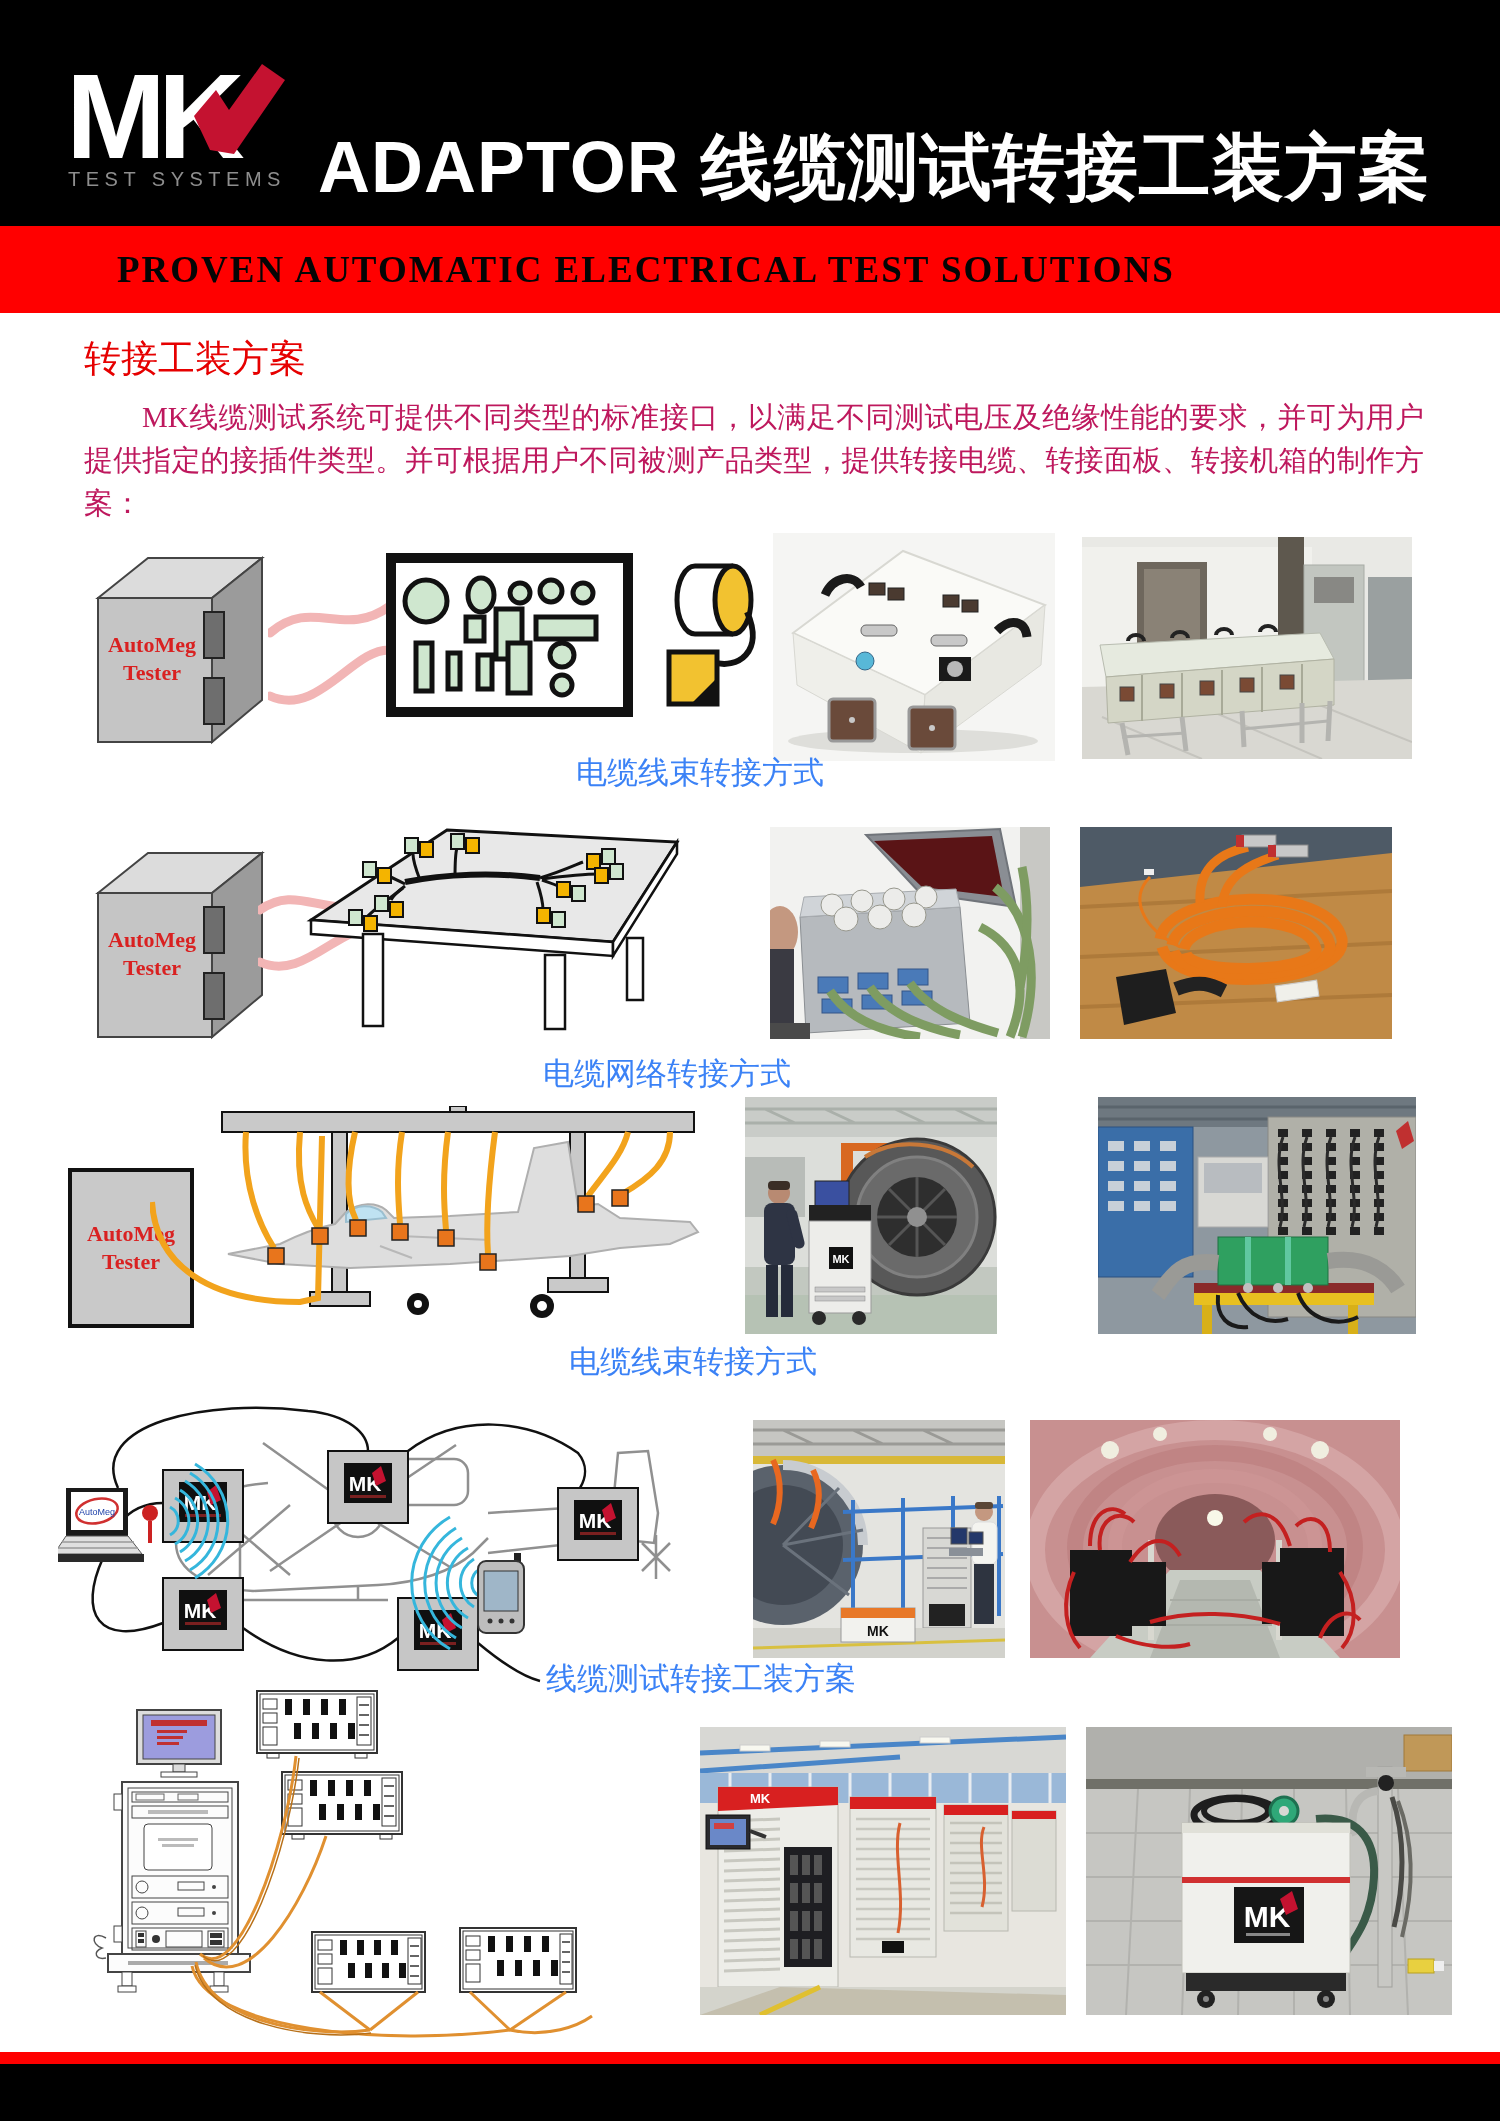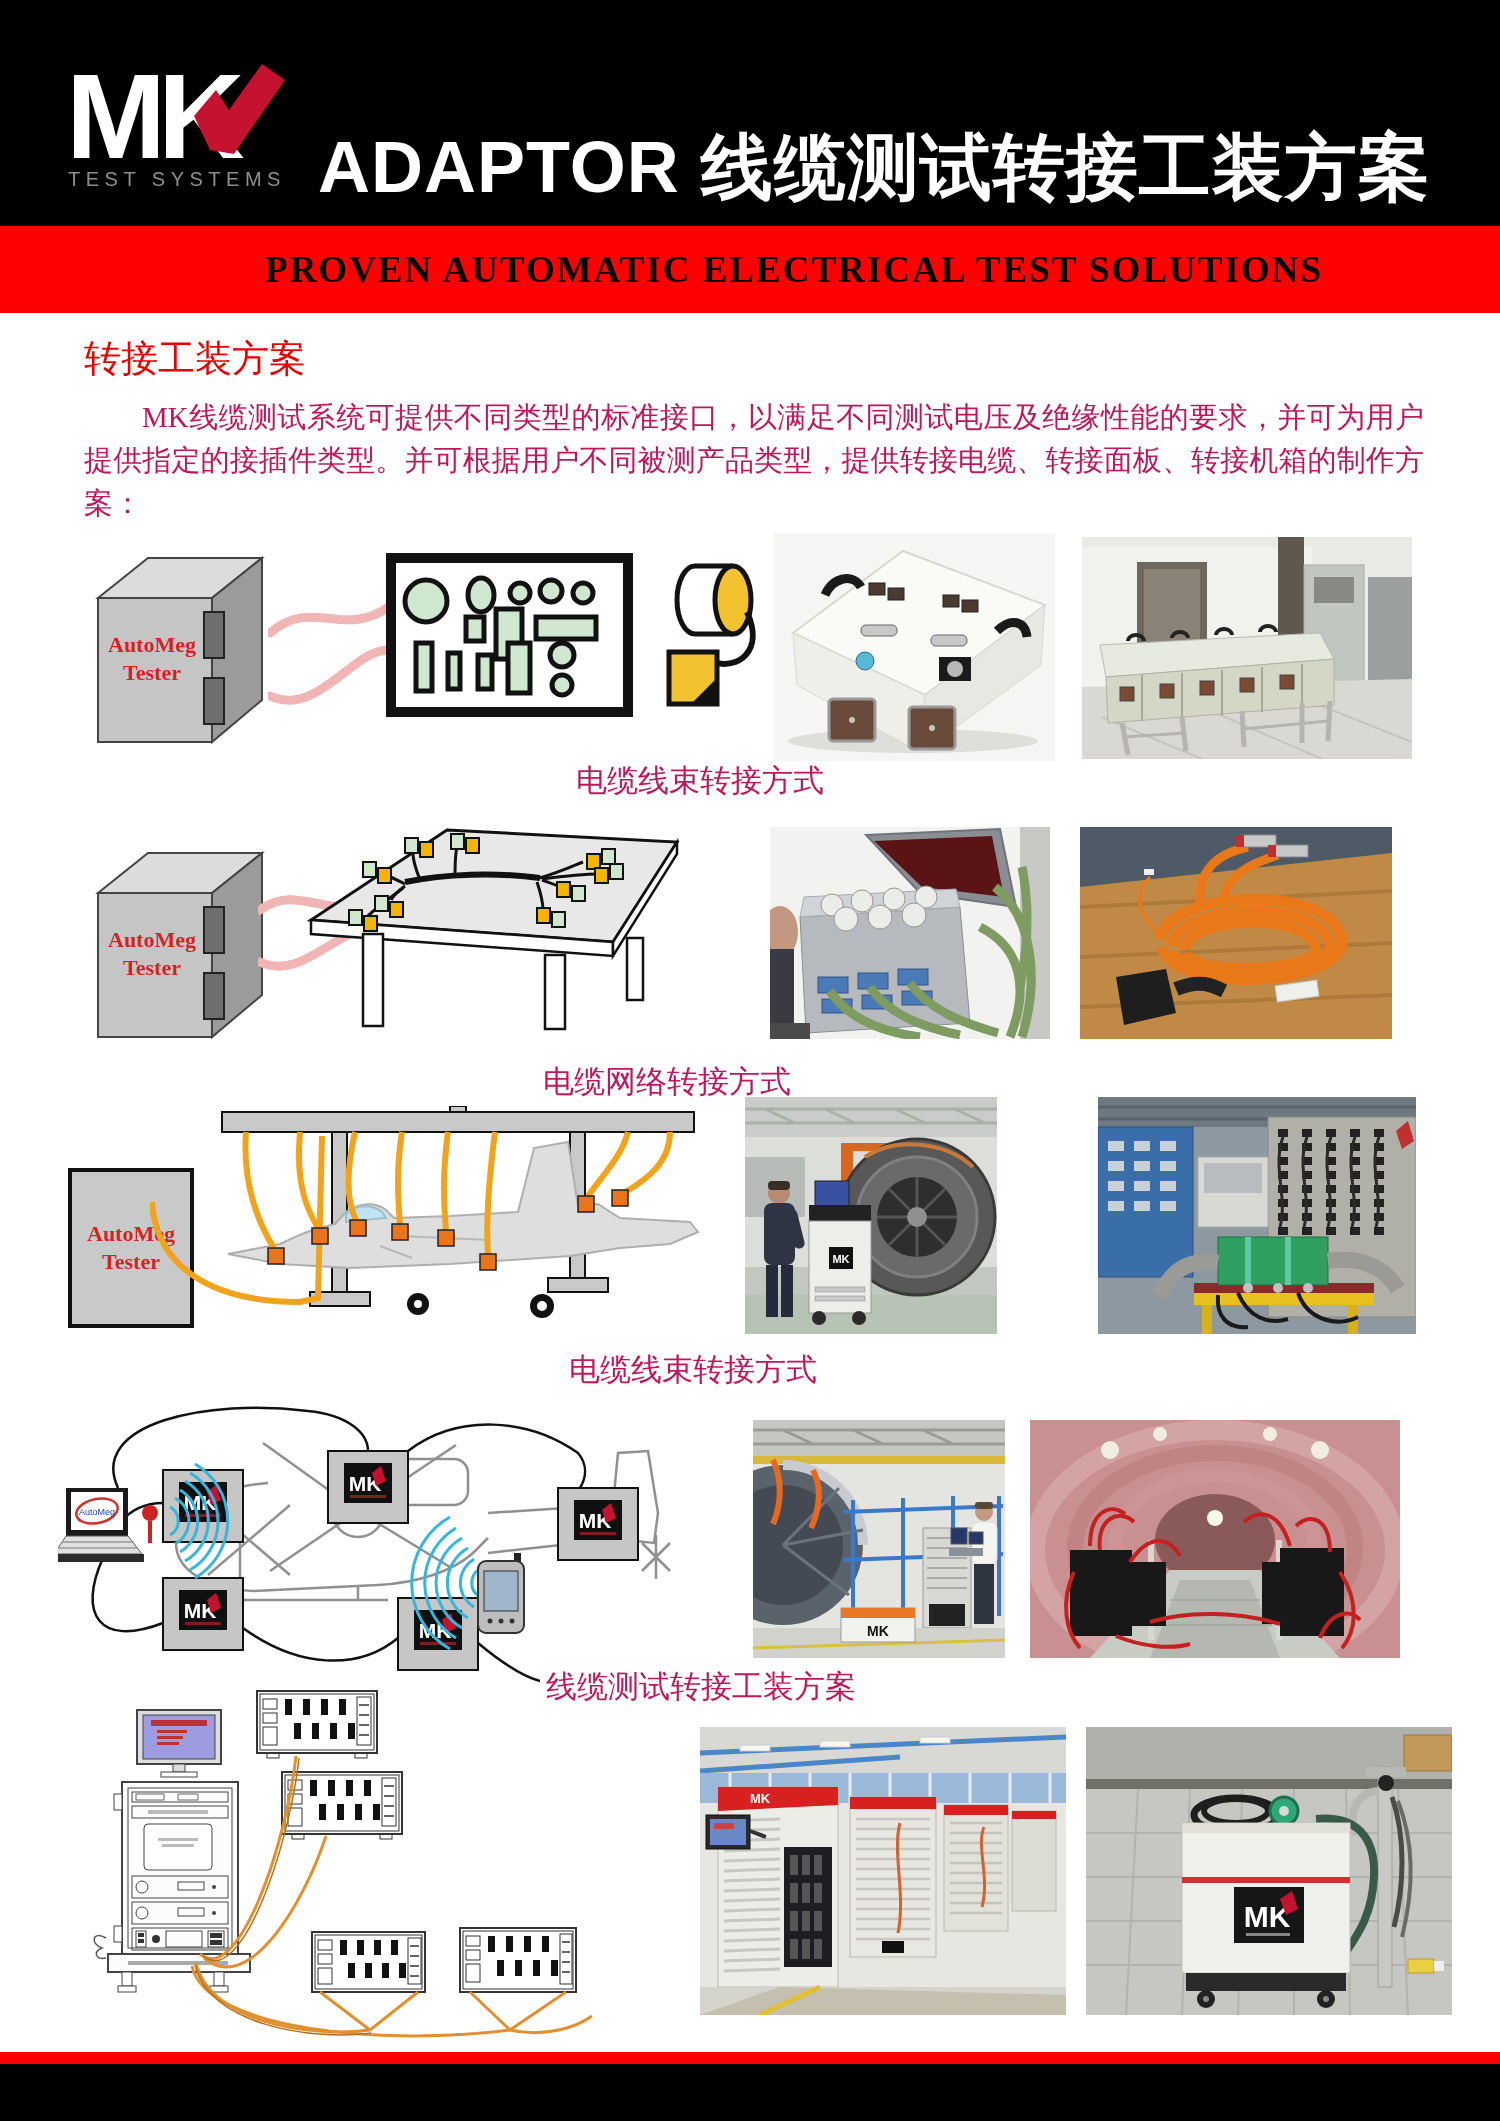--- a/index.html
+++ b/index.html
@@ -3,29 +3,29 @@
 <meta charset="utf-8">
 <style>
   html,body{margin:0;padding:0;background:#fff;}
   .page{position:relative;width:1500px;height:2121px;background:#fff;overflow:hidden;
         font-family:"Liberation Sans",sans-serif;}
   .abs{position:absolute;}
   .header-black{left:0;top:0;width:1500px;height:226px;background:#000;}
   .doc-title{left:318px;top:120px;width:1100px;color:#fff;font-size:72px;font-weight:bold;
              letter-spacing:1px;white-space:nowrap;font-family:"Liberation Sans",sans-serif;}
   .banner-red{left:0;top:226px;width:1500px;height:87px;background:#FF0000;}
-  .banner-text{left:0;top:226px;width:1500px;height:87px;line-height:87px;text-align:center;
-               padding-left:88px;box-sizing:border-box;color:#050505;font-size:37px;font-weight:bold;
+  .banner-text{left:0;top:226px;width:1500px;height:87px;line-height:87px;text-align:left;
+               padding-left:117px;box-sizing:border-box;color:#050505;font-size:37px;font-weight:bold;
                letter-spacing:2px;font-family:"Liberation Serif",serif;white-space:nowrap;}
   .section-heading{left:84px;top:334px;font-size:37px;font-weight:normal;color:#E60000;
                    font-family:"Liberation Serif",serif;}
   .intro-para{left:84px;top:396px;width:1340px;font-size:29px;line-height:43px;color:#be185d;
               text-align:justify;text-indent:58px;font-family:"Liberation Serif",serif;}
-  .caption{position:absolute;text-align:center;font-size:31px;color:#be185d;
-           font-family:"Liberation Serif",serif;white-space:nowrap;margin-top:8px;}
+  .caption{position:absolute;text-align:center;font-size:31px;color:#3b82f6;
+           font-family:"Liberation Serif",serif;white-space:nowrap;}
   .tester-flat{left:68px;top:1168px;width:118px;height:152px;background:#C9C9C9;border:4px solid #111;
                display:flex;flex-direction:column;justify-content:center;align-items:center;}
   .tester-flat span{color:#D92121;font-weight:bold;font-size:22px;font-family:"Liberation Serif",serif;line-height:28px;}
   .footer-red{left:0;top:2052px;width:1500px;height:12px;background:#FF0000;}
   .footer-black{left:0;top:2064px;width:1500px;height:57px;background:#000;}
   svg{display:block;}
 </style>
 </head>
 <body>
 

